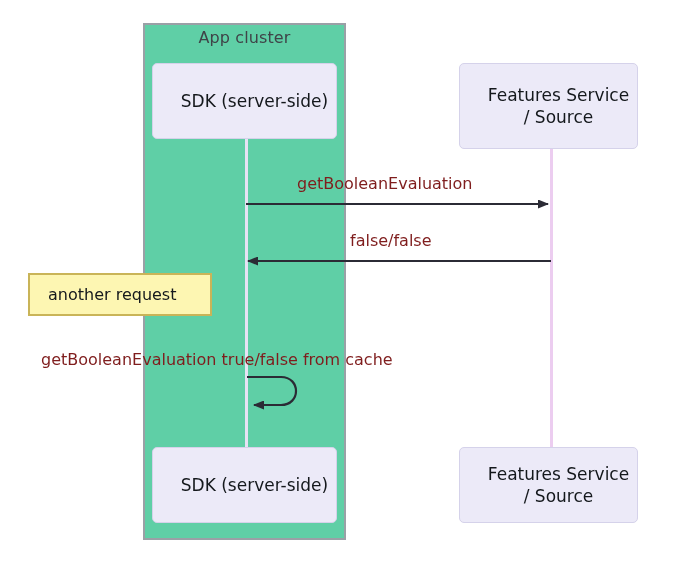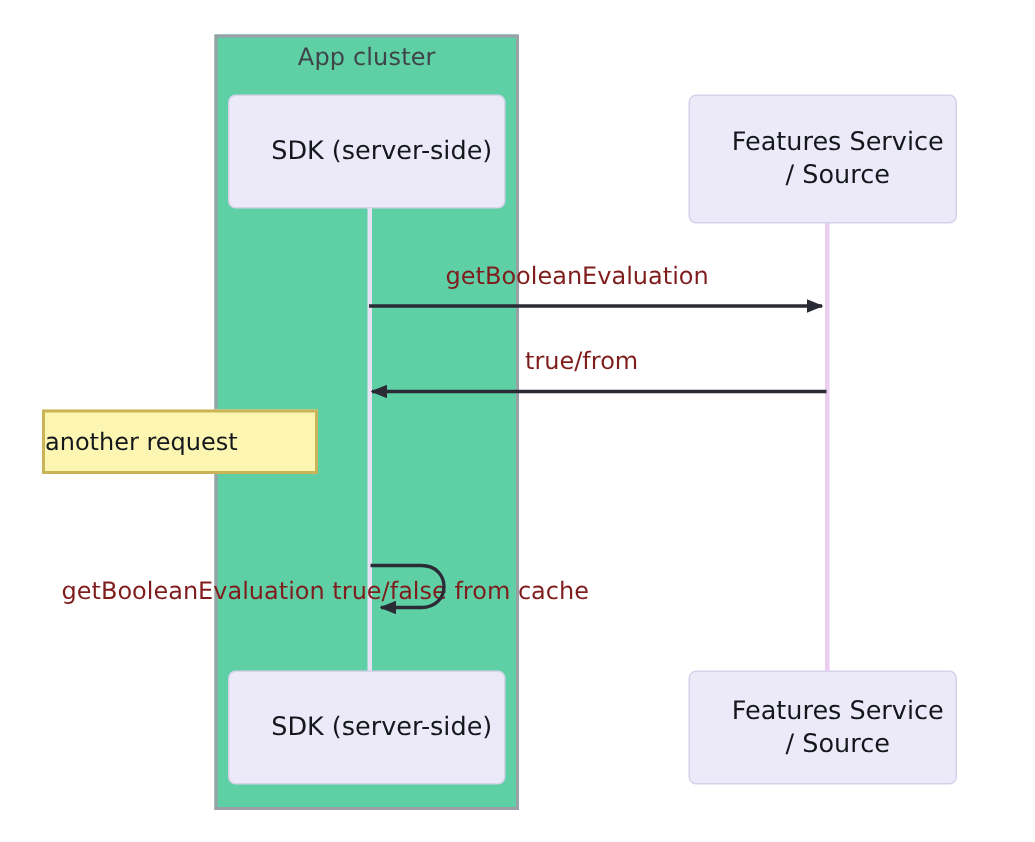--- a/index.html
+++ b/index.html
@@ -92,34 +92,35 @@
   
   .msg-label {
     position: absolute;
     font-size: 16px;
     line-height: 20px;
     color: #7f1d1d;
     white-space: nowrap;
   }
   .msg-label.m1 { left: 297px; top: 174px; }
   .msg-label.m2 { left: 350px; top: 231px; }
-  .msg-label.m3 { left: 41px;  top: 350px; margin-top: 34px; }
+  .msg-label.m3 { left: 41px;  top: 350px; }
 
   
   .note-box {
     position: absolute;
     left: 28px;
     top: 273px;
     width: 184px;
     height: 43px;
     box-sizing: border-box;
     background: #fdf6b2;
     border: 2px solid #c9b458;
     display: flex;
     align-items: center;
+    padding-left: 18px;
     font-size: 16px;
     line-height: 20px;
     color: #14181c;
     white-space: nowrap;
   }
 
   svg.overlay {
     position: absolute;
     left: 0;
     top: 0;
@@ -146,21 +147,21 @@
   <div class="actor-box right-top">Features Service
 / Source</div>
 
   <div class="actor-box left-bottom">SDK (server-side)</div>
 
   <div class="actor-box right-bottom">Features Service
 / Source</div>
 
   <div class="msg-label m1">getBooleanEvaluation</div>
 
-  <div class="msg-label m2">true/from</div>
+  <div class="msg-label m2">false/false</div>
 
   <div class="msg-label m3">getBooleanEvaluation true/false from cache</div>
 
   <div class="note-box">another request</div>
 
   <svg class="overlay" viewBox="0 0 690 561" xmlns="http://www.w3.org/2000/svg">
     <defs>
       <marker id="arrow-right" markerWidth="11" markerHeight="9" refX="10" refY="4.5" orient="auto" markerUnits="userSpaceOnUse">
         <path d="M0,0 L11,4.5 L0,9 z" fill="#2b2b35"></path>
       </marker>

